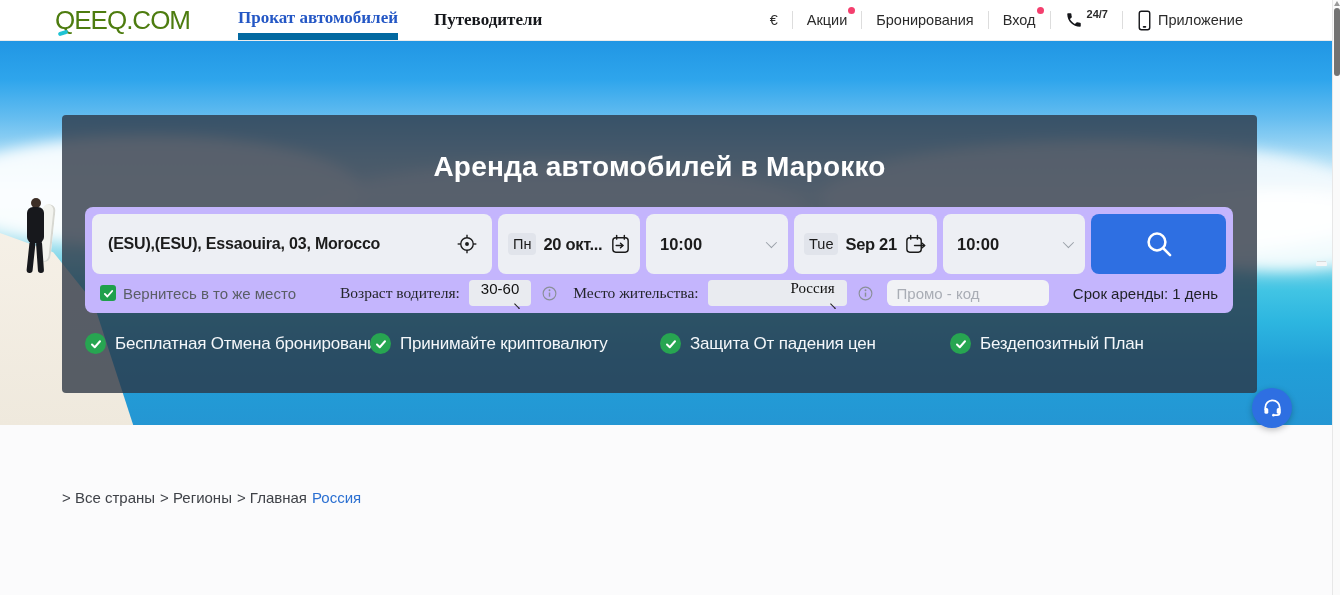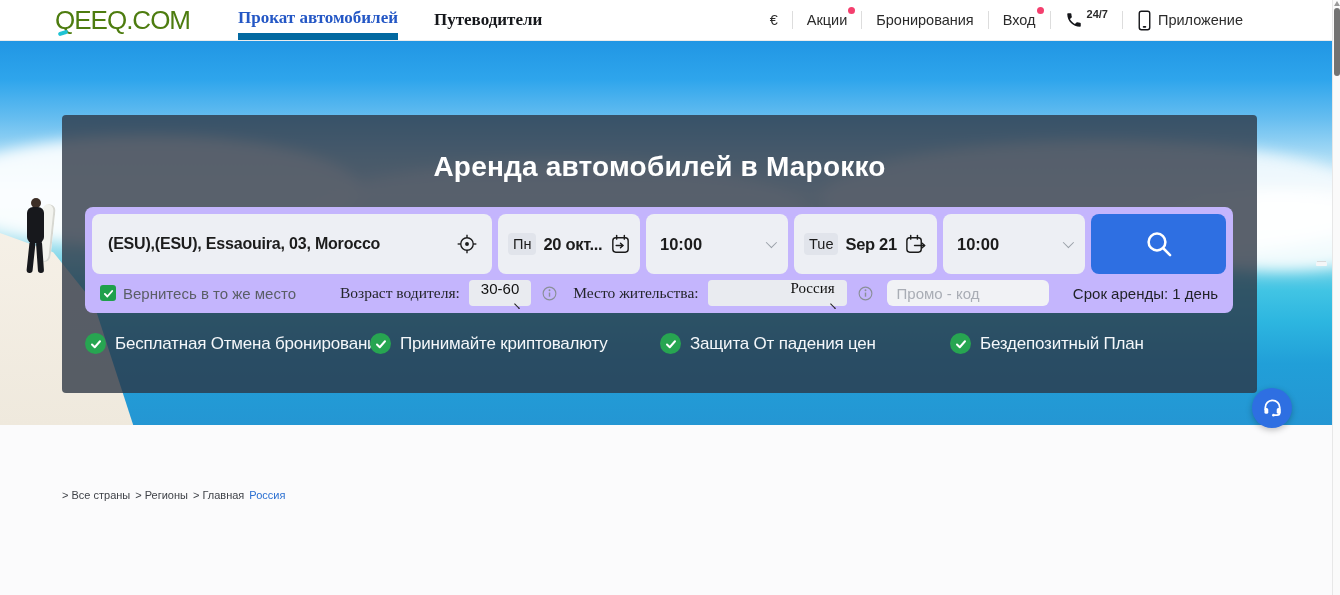--- a/index.html
+++ b/index.html
@@ -62,21 +62,21 @@
   .promo { background:#f1f2f5; border:none; border-radius:4px; height:26px; width:162px; padding:0 10px; font-size:15px; color:#333; font-family:"Liberation Sans", sans-serif; }
   .promo::placeholder { color:#a9adb5; }
   .duration { margin-left:auto; color:#1f2126; font-size:15px; }
 
   .features { position:absolute; left:23px; top:218px; width:1148px; height:26px; }
   .feat { position:absolute; display:flex; align-items:center; gap:9px; color:#f4f7fa; font-size:17px; letter-spacing:-.2px; }
   .gcircle { width:21px; height:21px; border-radius:50%; background:#27a551; display:flex; align-items:center; justify-content:center; flex:none; }
 
   
   .belowsection { position:absolute; left:0; top:425px; width:1332px; height:170px; background:#fbfbfc; }
-  .breadcrumb { position:absolute; left:62px; top:64px; font-size:11px; color:#3f4248; display:flex; gap:5px; }
+  .breadcrumb { position:absolute; left:62px; top:64px; font-size:15px; color:#3f4248; display:flex; gap:5px; }
   .breadcrumb .crumb { cursor:pointer; }
   .breadcrumb .current { color:#2a6fd1; cursor:pointer; }
 
   .support-fab { position:absolute; left:1252px; top:388px; width:40px; height:40px; border-radius:50%; background:#2e6fe2; display:flex; align-items:center; justify-content:center; cursor:pointer; box-shadow:0 2px 6px rgba(0,0,0,.25); z-index:20; }
 
   
   .scrollbar { position:absolute; right:0; top:0; width:8px; height:595px; background:#fafafa; border-left:1px solid #e7e7e7; z-index:40; }
   .scroll-thumb { position:absolute; left:1px; top:8px; width:6px; height:68px; background:#737373; border-radius:4px; cursor:pointer; }
   .scroll-up { position:absolute; left:1px; top:1px; width:0; height:0; border-left:3px solid transparent; border-right:3px solid transparent; border-bottom:5px solid #9a9a9a; }
 </style>

